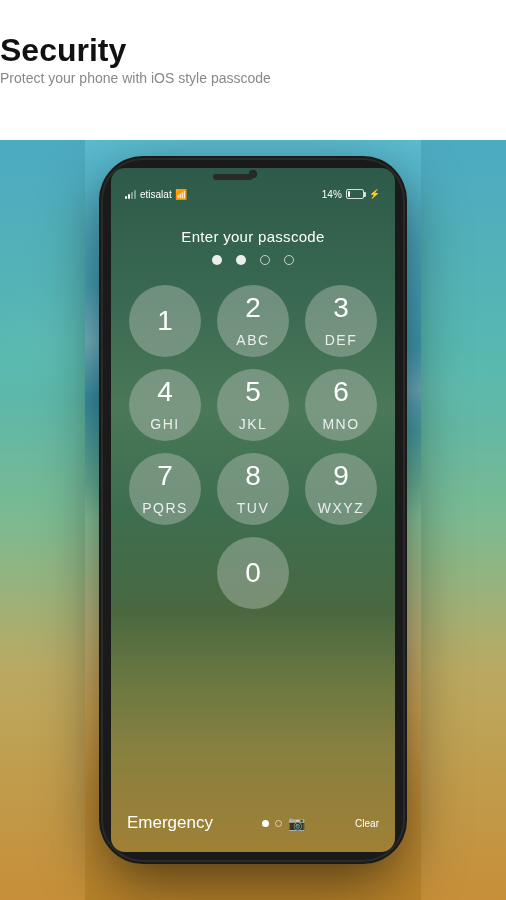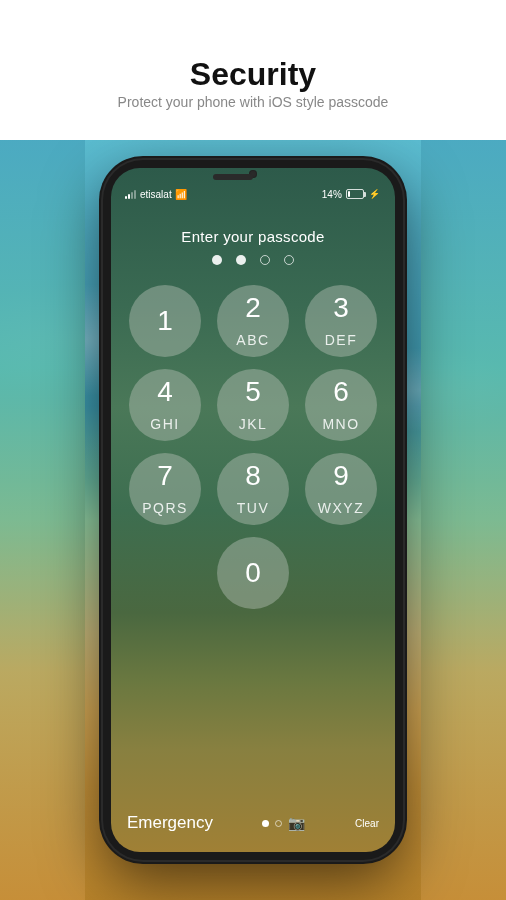--- a/index.html
+++ b/index.html
@@ -7,22 +7,21 @@
       width: 506px;
       height: 900px;
       overflow: hidden;
       background: #fff;
       font-family: -apple-system, BlinkMacSystemFont, 'Helvetica Neue', sans-serif;
       position: relative;
     }
 
     
     .header {
-      text-align: center;
-      padding-top: 56px;
+      padding-top: 32px;
       padding-bottom: 20px;
       position: relative;
       z-index: 10;
       background: #fff;
     }
     .header-title {
       font-size: 32px;
       font-weight: 700;
       color: #111;
     }
@@ -87,21 +86,21 @@
       z-index: 5;
     }
 
     
     .phone-screen {
       position: absolute;
       top: 8px;
       left: 8px;
       right: 8px;
       bottom: 8px;
-      border-radius: 29px;
+      border-radius: 14px;
       overflow: hidden;
       background: linear-gradient(
         180deg,
         #2d5a4a 0%,
         #3a6a52 20%,
         #4a7858 35%,
         #3d6e50 50%,
         #4a6840 65%,
         #6a7840 75%,
         #888040 85%,

